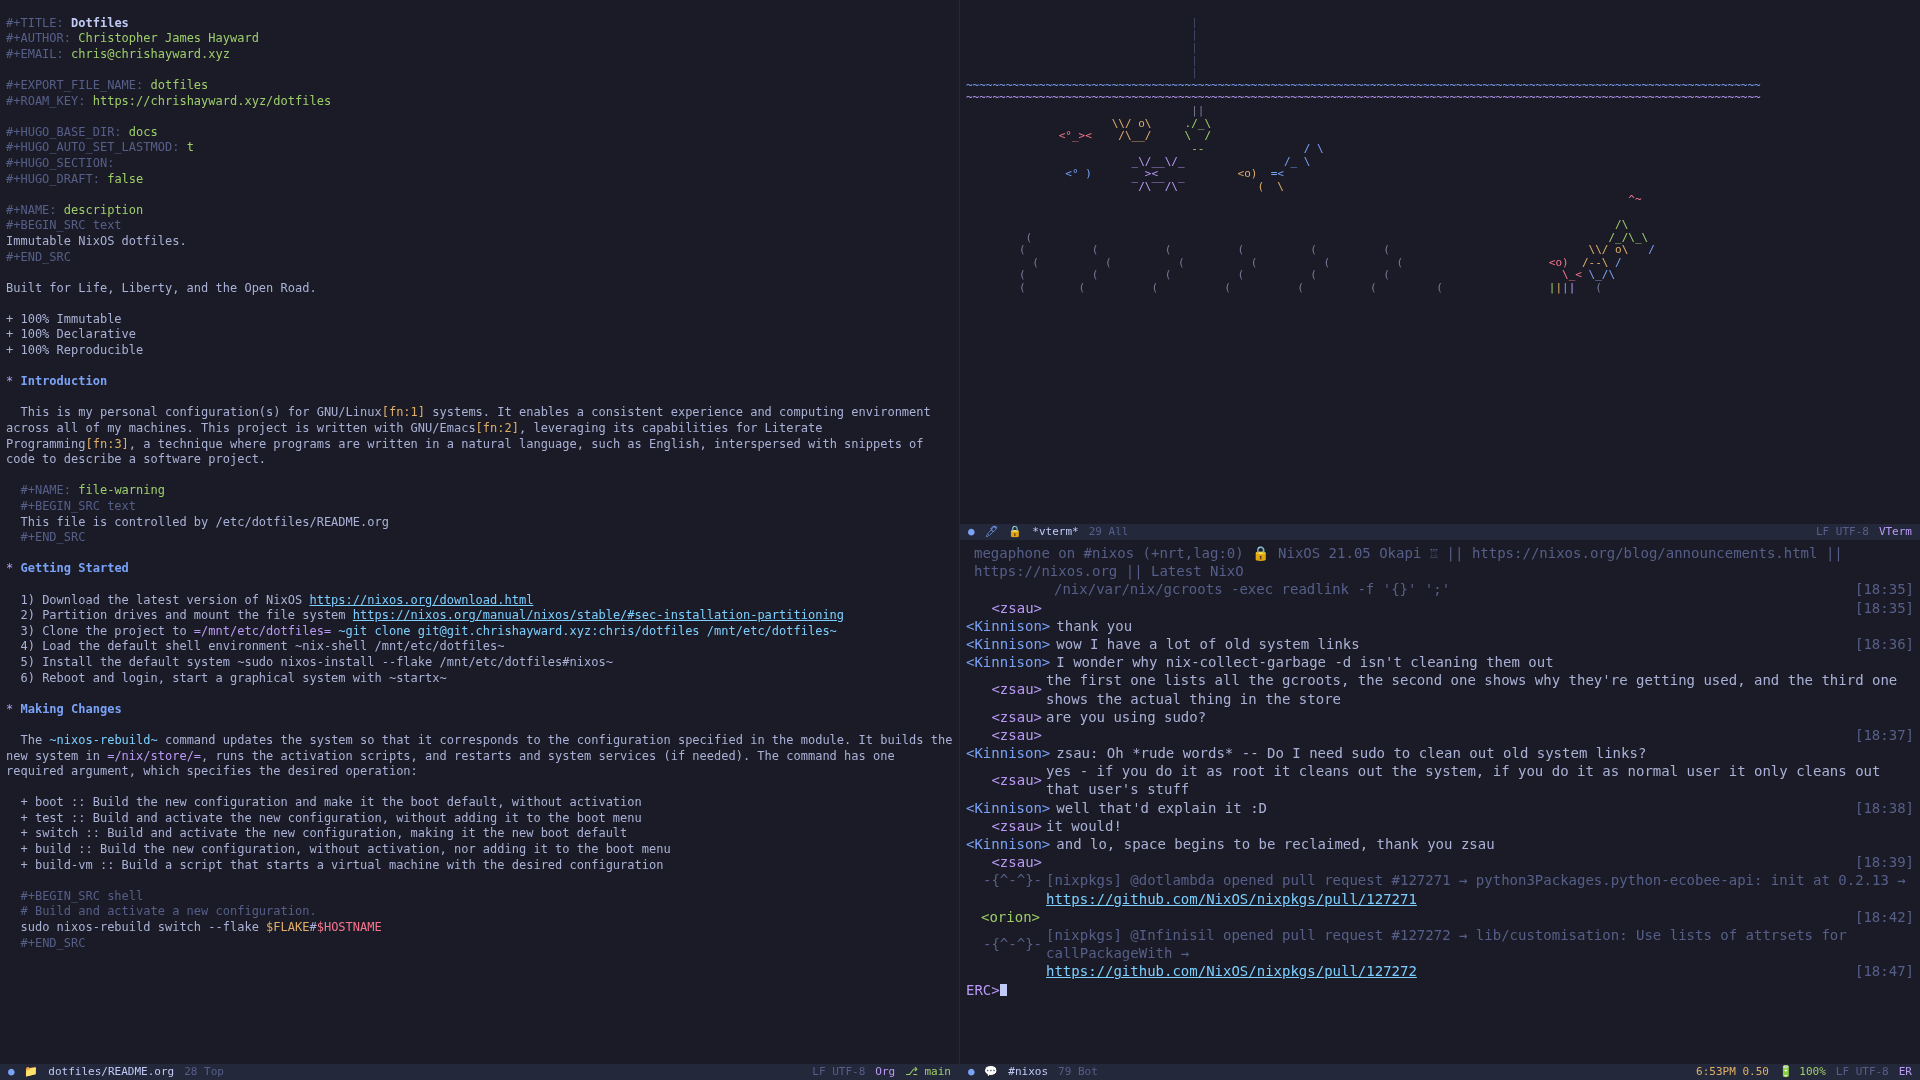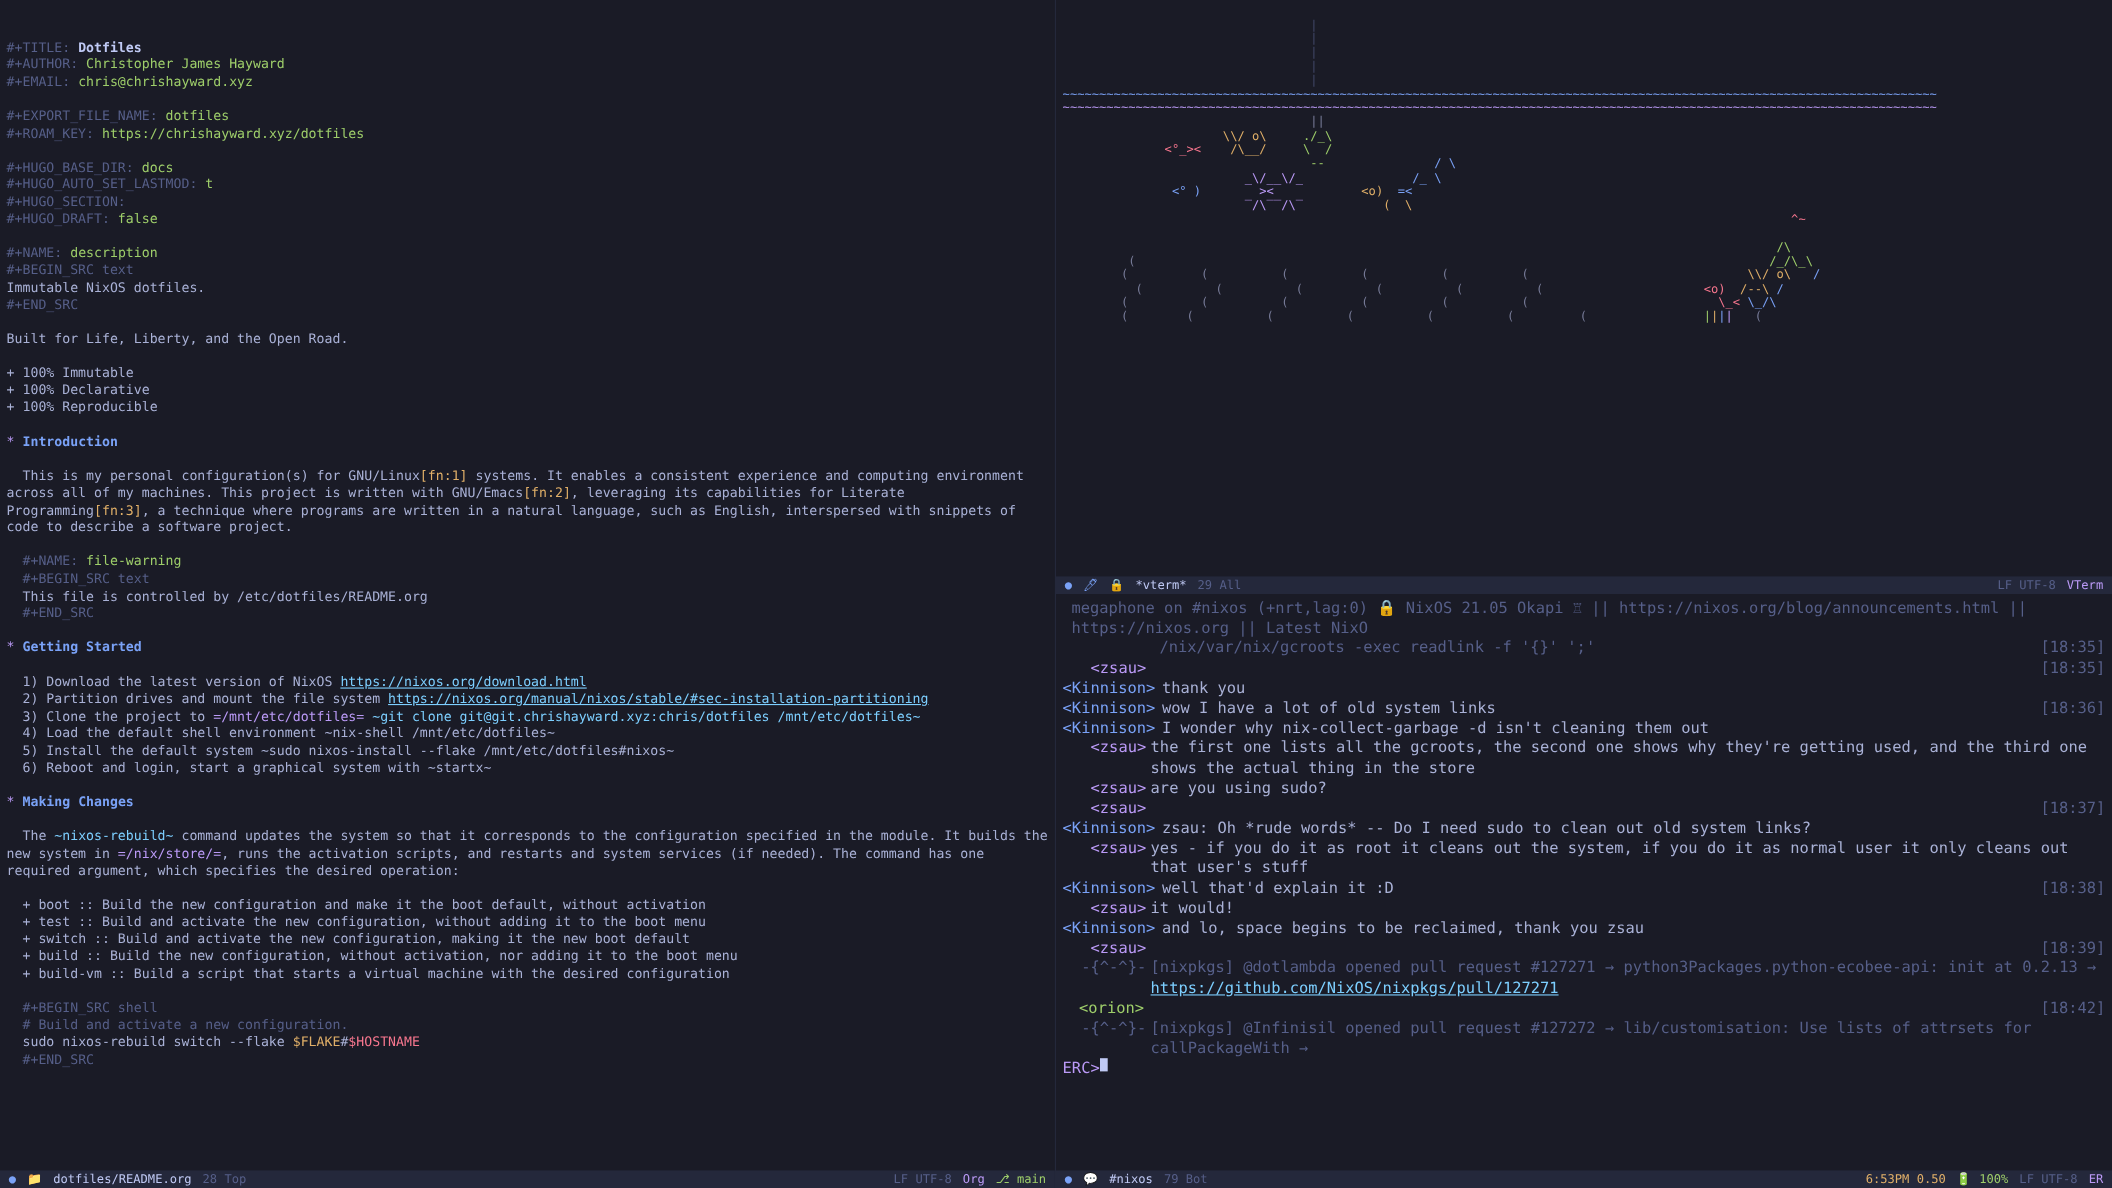--- a/index.html
+++ b/index.html
@@ -12,21 +12,21 @@
   width: 1920px;
   height: 1080px;
   overflow: hidden;
   display: grid;
   grid-template-columns: 1fr 1fr;
   grid-template-rows: 1fr;
 }
 .pane { position: relative; overflow: hidden; }
 .left { border-right: 1px solid #24283b; }
 .right { display: grid; grid-template-rows: 1fr 16px 1fr 16px; }
-.content { padding: 20px 6px; white-space: pre-wrap; overflow: hidden; }
+.content { padding: 0 6px; white-space: pre-wrap; overflow: hidden; }
 .modeline {
   background: #24283b;
   color: #7aa2f7;
   padding: 2px 8px;
   display: flex;
   align-items: center;
   gap: 10px;
   font-size: 11px;
   height: 16px;
 }
@@ -58,21 +58,21 @@
   padding: 4px 6px;
   color: #787c99;
   font-size: 11px;
   line-height: 1.15;
   white-space: pre;
   overflow: hidden;
 }
 .tilde { color: #414868; }
 
 .irc-content { padding: 4px 6px; font-size: 14px; line-height: 1.3; }
-.irc-line { display: flex; }
+.irc-line { display: flex; align-items: center; }
 .irc-nick { color: #bb9af7; min-width: 80px; text-align: right; padding-right: 4px; }
 .irc-nick2 { color: #7aa2f7; min-width: 80px; text-align: right; padding-right: 6px; }
 .irc-nick3 { color: #9ece6a; min-width: 80px; text-align: right; padding-right: 6px; }
 .irc-msg { color: #a9b1d6; flex: 1; }
 .irc-time { color: #565f89; margin-left: auto; padding-left: 10px; }
 .irc-topic { color: #565f89; padding-left: 8px; }
 .irc-bot { color: #565f89; }
 .irc-link { color: #7dcfff; text-decoration: underline; }
 .irc-prompt { color: #bb9af7; }
 .irc-cursor { background: #c0caf5; width: 7px; height: 12px; display: inline-block; }
@@ -269,20 +269,25 @@
       </div>
     <div class="irc-line">
         <span class="irc-nick3">&lt;orion&gt;</span>
         <span class="irc-time">[18:42]</span>
       </div>
     <div class="irc-line">
         <span class="irc-bot irc-nick">-{^-^}-</span>
         <span class="irc-msg irc-bot">[nixpkgs] @Infinisil opened pull request #127272 → lib/customisation: Use lists of attrsets for callPackageWith →</span>
       </div>
     <div class="irc-line">
+        <span class="irc-nick">&nbsp;</span>
+        <span class="irc-msg"><span class="irc-link">https://github.com/NixOS/nixpkgs/pull/127272</span></span>
+        <span class="irc-time">[18:47]</span>
+      </div>
+    <div class="irc-line">
         <span class="irc-prompt">ERC&gt;</span> 
         <span class="irc-cursor"></span>
       </div>
   </div>
 
   <div class="modeline">
     <span>●</span>
     <span>💬</span>
     <span class="ml-file">#nixos</span>
     <span class="ml-pos">79 Bot</span>

